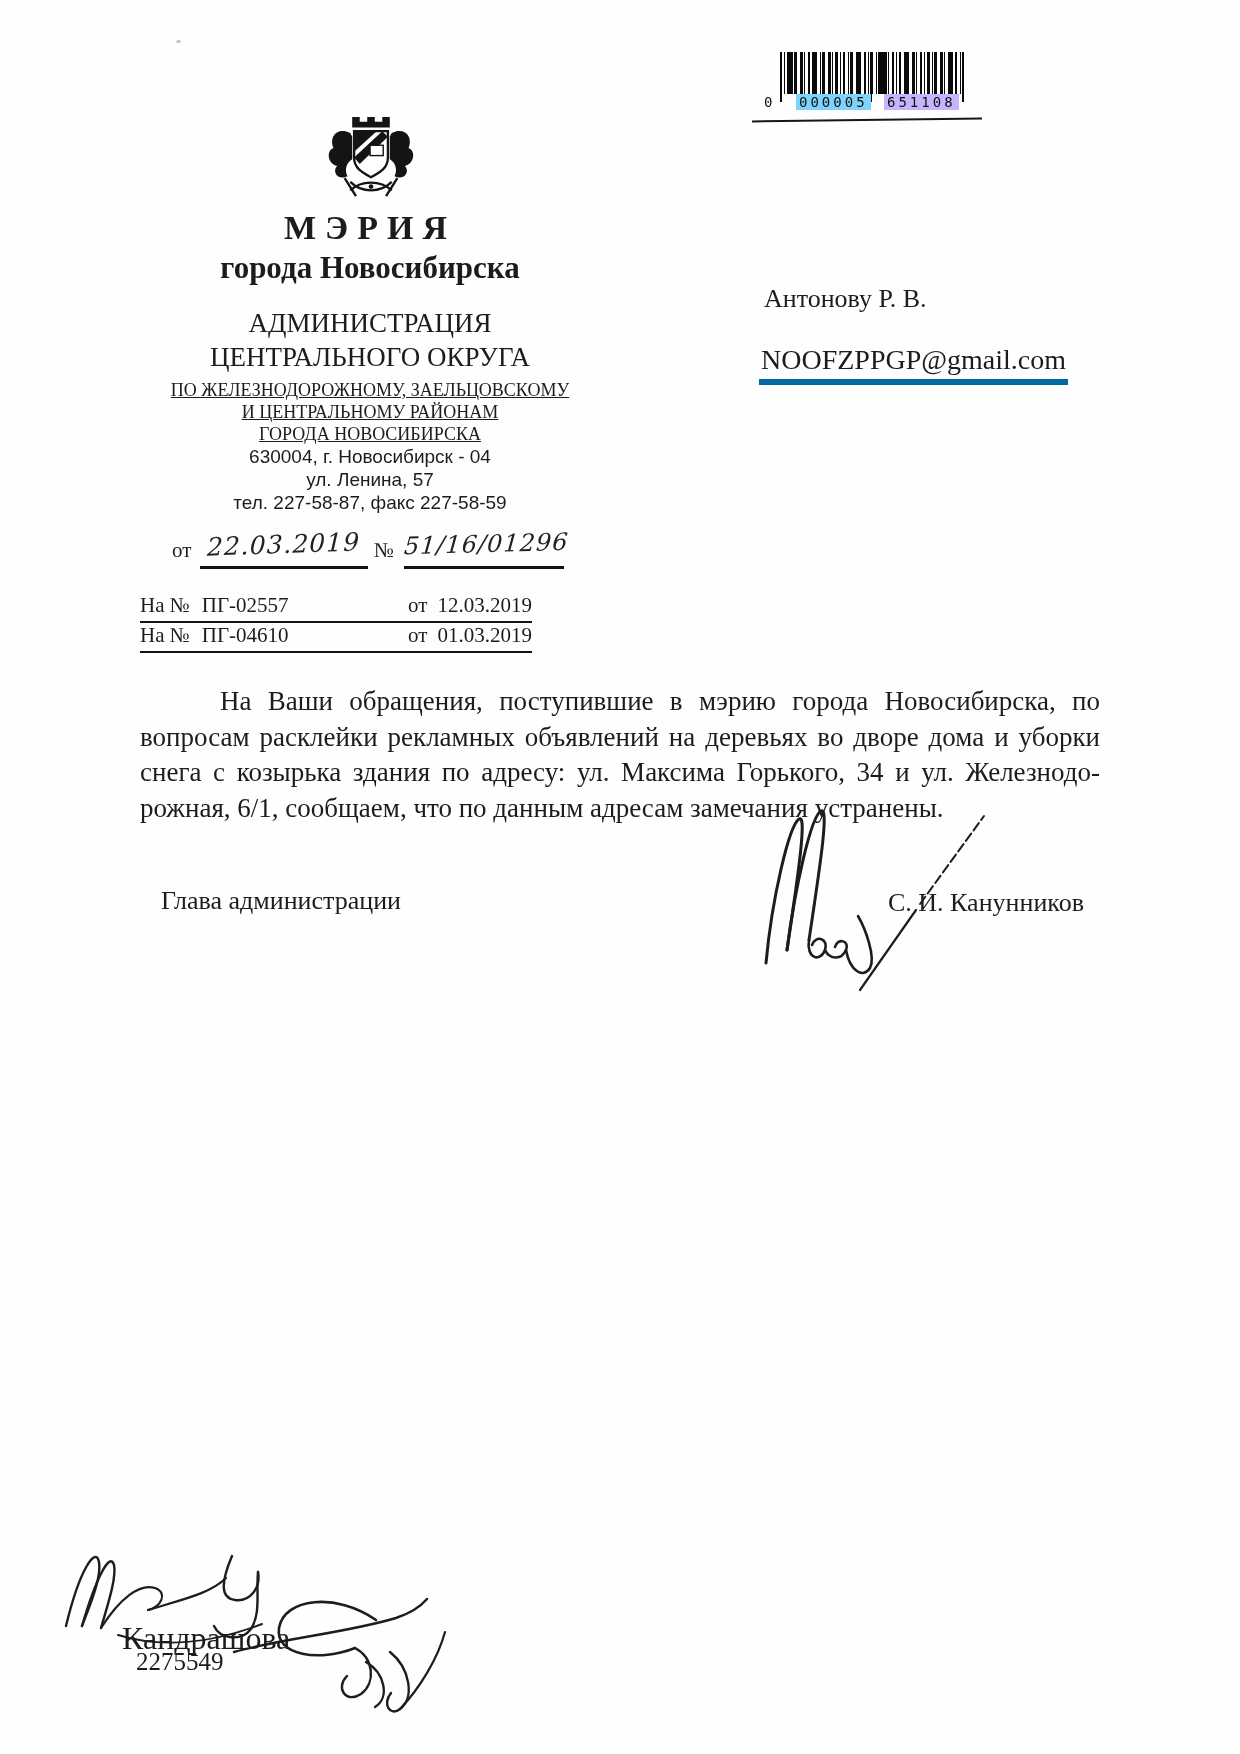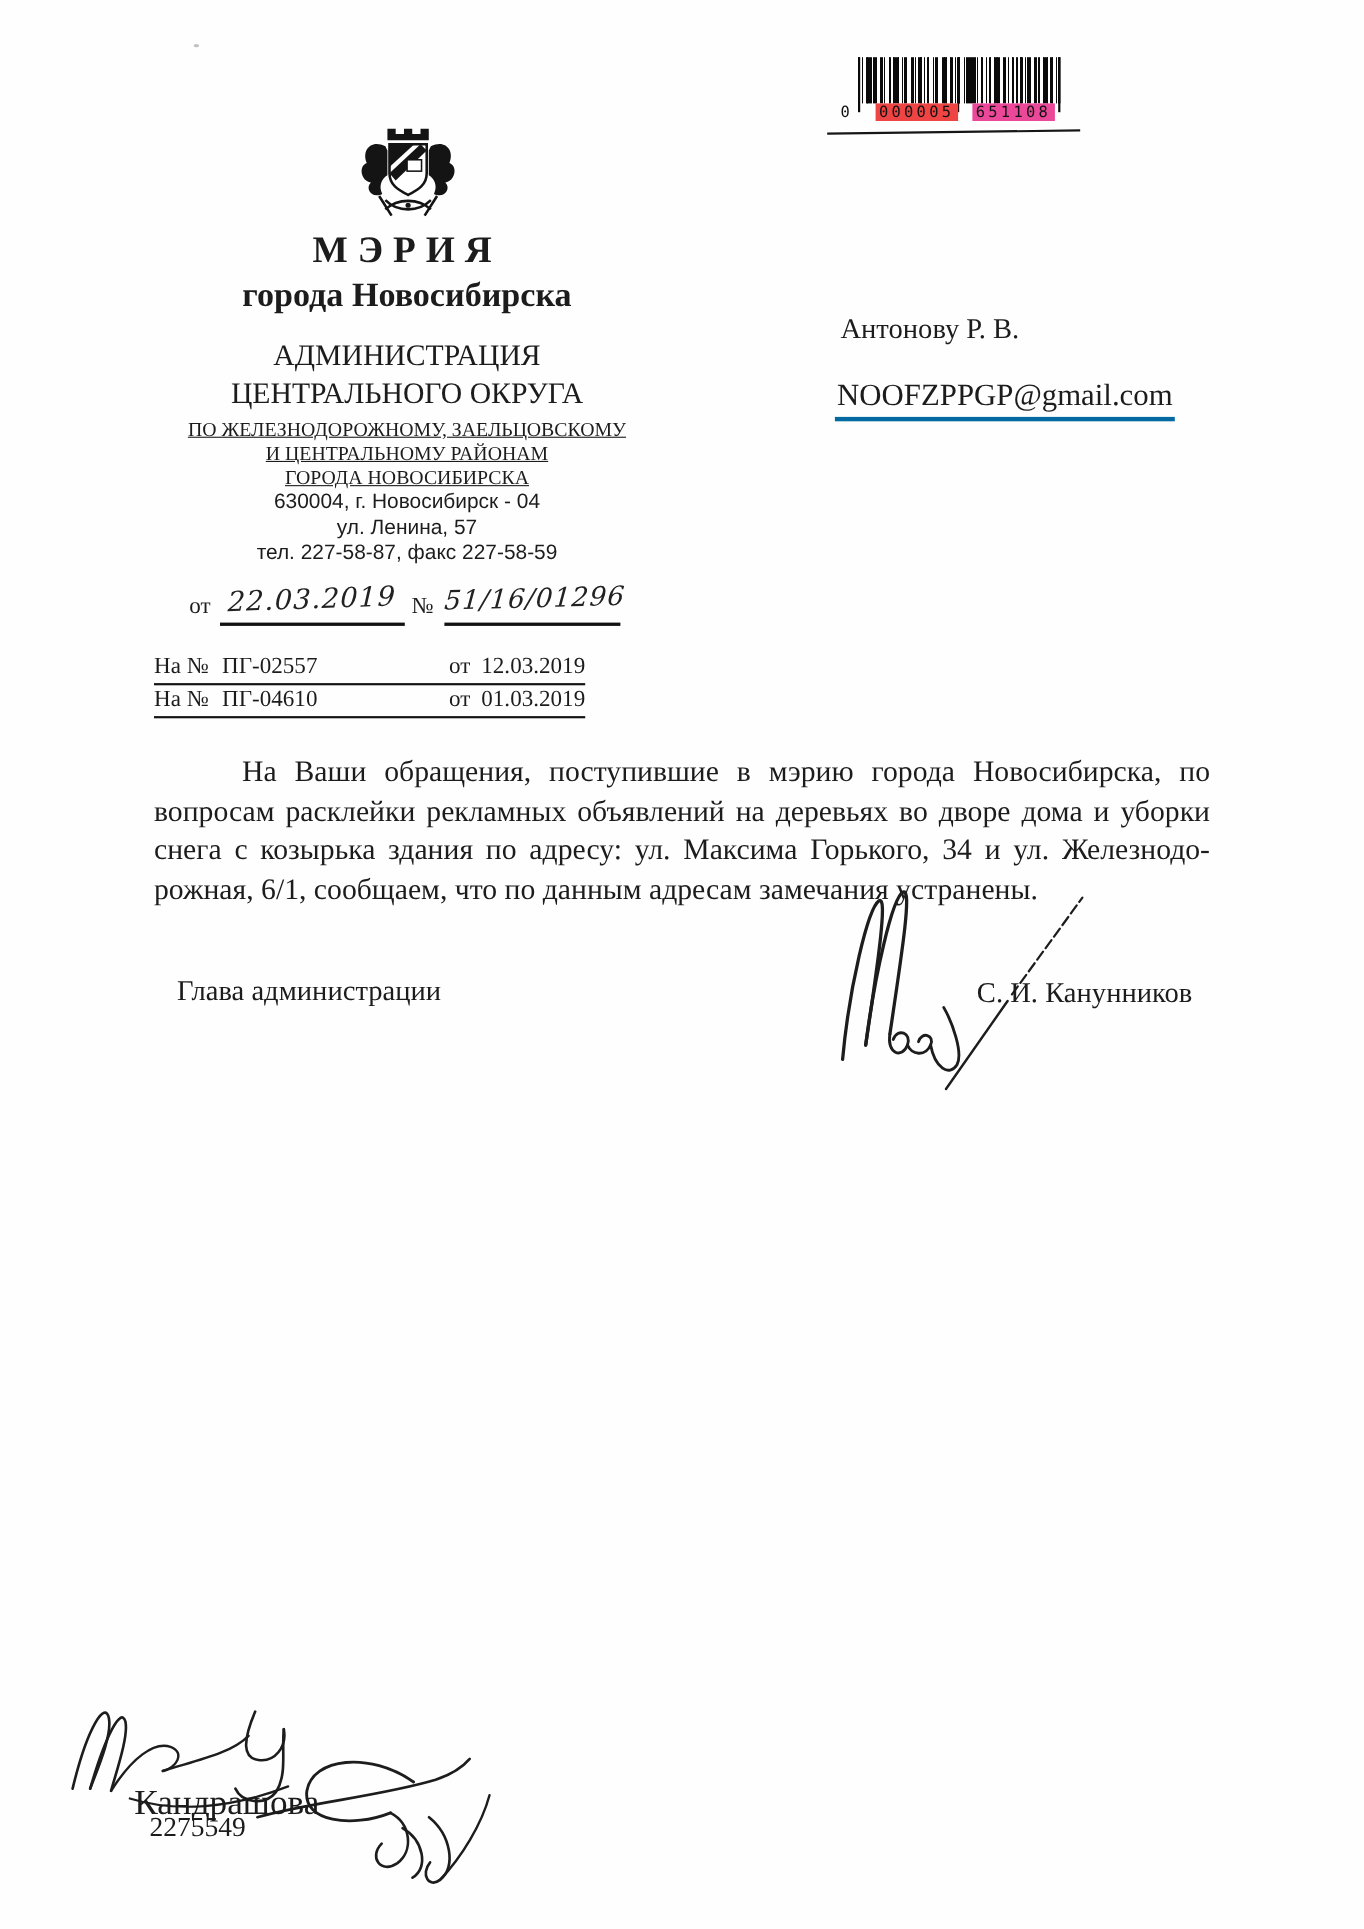--- a/index.html
+++ b/index.html
@@ -20,22 +20,22 @@
       repeating-linear-gradient(90deg,#0a0a0a 0 1px,transparent 1px 4px),
       repeating-linear-gradient(90deg,transparent 0 9px,#0a0a0a 9px 12px,transparent 12px 23px);
   }
   .guard{position:absolute; top:2px; width:2px; height:50px; background:#0a0a0a;}
   .g1{left:0;} .g2{left:90px;} .g3{left:182px;}
   .bc-digits{
     position:absolute; top:42px; left:0; width:190px; height:16px;
     font-family:"DejaVu Sans Mono", monospace; font-size:14px; color:#111;
   }
   .bc-lead{position:absolute; left:-16px; top:2px;}
-  .bc-grp1{position:absolute; left:16px; top:2px; letter-spacing:3px; background:#ef4444; padding:0 3px;text-align:center;}
-  .bc-grp2{position:absolute; left:104px; top:2px; letter-spacing:3px; background:#ec4899; padding:0 3px;}
+  .bc-grp1{position:absolute; left:16px; top:2px; letter-spacing:3px; background:#7dd3fc; padding:0 3px;text-align:center;}
+  .bc-grp2{position:absolute; left:104px; top:2px; letter-spacing:3px; background:#c4b5fd; padding:0 3px;}
   .bc-underline{left:752px; top:119px; width:230px; height:0; border-top:2px solid #161616; transform:rotate(-0.7deg);}
 
   .speck{left:176px; top:40px; width:5px; height:3px; background:#9a9a9a; border-radius:50%; opacity:.6;}
 
   
   .emblem{left:324px; top:110px; width:94px; height:94px;}
   .lh{left:145px; top:208px; width:450px; text-align:center;}
   .org-title{font-size:34px; font-weight:bold; letter-spacing:9px; line-height:40px;}
   .org-sub{font-size:31px; font-weight:bold; line-height:40px; margin-bottom:18px;}
   .admin{font-size:27px; line-height:34px;}
@@ -57,21 +57,21 @@
   
   .reply{left:140px; width:392px; height:26px; border-bottom:2px solid #141414;
          display:flex; align-items:flex-end; font-size:21px; padding-bottom:3px;}
   .reply-1{top:592px;} .reply-2{top:622px;}
   .reply .num{margin-left:12px;}
   .reply .sp{flex:1;}
   .reply .dt{margin-left:10px;}
 
   
   .rcp-name{left:764px; top:284px; font-size:26px;}
-  .rcp-email{left:759px; top:344px; font-size:28px; border-bottom:4px solid #0369a1; padding:0 2px 3px 2px;}
+  .rcp-email{left:759px; top:344px; font-size:28px; border-bottom:6px solid #0369a1; padding:0 2px 3px 2px;}
 
   
   .body-par{left:140px; top:684px; width:960px; font-size:27px;}
   .bl{line-height:35.5px; height:35.5px; white-space:nowrap;}
   .just{white-space:normal; text-align:justify; text-align-last:justify;}
   .indent{padding-left:80px;}
 
   
   .sign-title{left:145px; top:886px; font-size:26px;margin-left:16px;}
   .sign-name{left:888px; top:888px; font-size:26px;text-align:right;}

